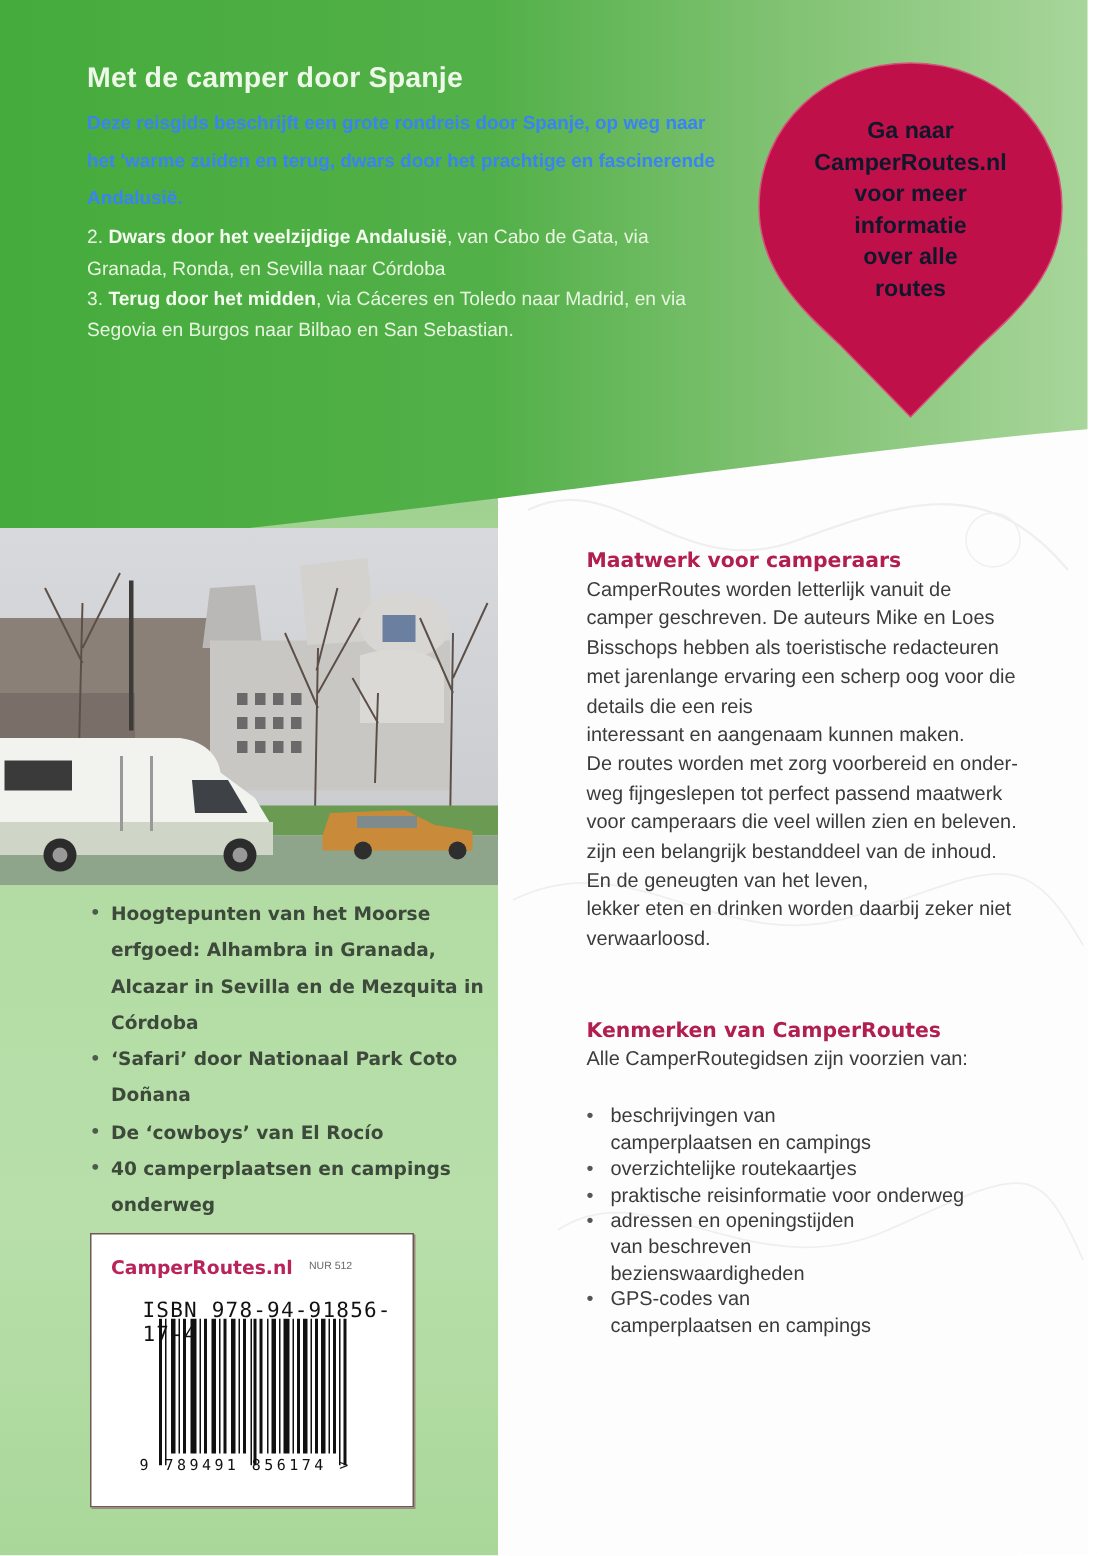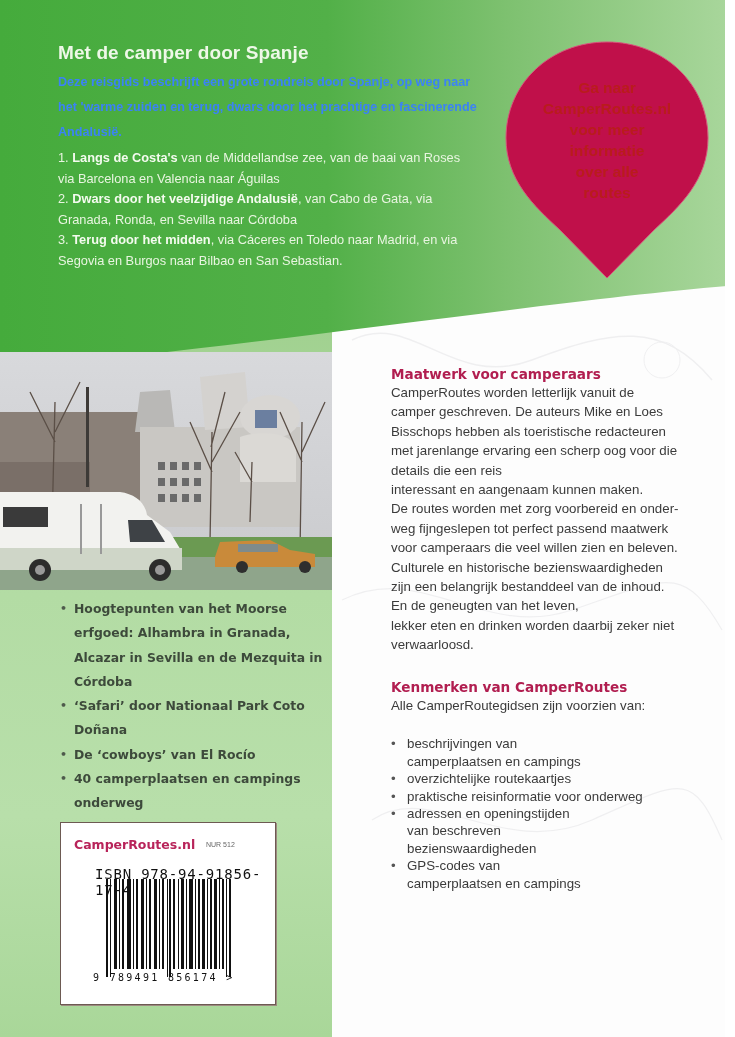--- a/index.html
+++ b/index.html
@@ -48,21 +48,21 @@
     .route-item b { font-weight: bold; color: #f4fbef; }
 
     
     .pin {
       position: absolute; left: 504px; top: 40px; width: 206px; height: 240px;
     }
     .pin svg { position: absolute; left: 0; top: 0; }
     .pin-text {
       position: absolute; left: 0; top: 37px; width: 206px;
       text-align: center; font-weight: bold; font-size: 15.5px; line-height: 21px;
-      color: #b91c1c;
+      color: #0f172a;
     }
 
     
     .photo {
       position: absolute; left: 0; top: 352px; width: 332px; height: 238px; overflow: hidden;
     }
     .photo svg { display: block; }
 
     
     .highlights {
@@ -148,24 +148,20 @@
     <path d="M0 0 L727 0 L727 286 C560 300, 300 340, 0 370 Z" fill="url(#bannerGrad)"></path>
   </svg>
 </div>
 
 <div class="right-edge"></div>
 
 <h1 class="header-title">Met de camper door Spanje</h1>
 <p class="header-intro">Deze reisgids beschrijft een grote rondreis door Spanje, op weg naar het 'warme zuiden en terug, dwars door het prachtige en fascinerende Andalusië.</p>
 
 <div class="routes-list">
-  <div class="route-item">
-    <span>1.</span>
-    <b>Langs de Costa's</b><span> van de Middellandse zee, van de baai van Roses via Barcelona en Valencia naar Águilas</span>
-  </div>
   <div class="route-item">
     <span>2.</span>
     <b>Dwars door het veelzijdige Andalusië</b><span>, van Cabo de Gata, via Granada, Ronda, en Sevilla naar Córdoba</span>
   </div>
   <div class="route-item">
     <span>3.</span>
     <b>Terug door het midden</b><span>, via Cáceres en Toledo naar Madrid, en via Segovia en Burgos naar Bilbao en San Sebastian.</span>
   </div>
 </div>
 
@@ -303,21 +299,20 @@
   <div class="sec-body">
     <div>CamperRoutes worden letterlijk vanuit de</div>
     <div>camper geschreven. De auteurs Mike en Loes</div>
     <div>Bisschops hebben als toeristische redacteuren</div>
     <div>met jarenlange ervaring een scherp oog voor die</div>
     <div>details die een reis</div>
     <div>interessant en aangenaam kunnen maken.</div>
     <div>De routes worden met zorg voorbereid en onder-</div>
     <div>weg fijngeslepen tot perfect passend maatwerk</div>
     <div>voor camperaars die veel willen zien en beleven.</div>
-    <div>Culturele en historische bezienswaardigheden</div>
     <div>zijn een belangrijk bestanddeel van de inhoud.</div>
     <div>En de geneugten van het leven,</div>
     <div>lekker eten en drinken worden daarbij zeker niet</div>
     <div>verwaarloosd.</div>
   </div>
 </div>
 
 <div class="right-section sec2">
   <h2 class="sec-heading">Kenmerken van CamperRoutes</h2>
   <div class="sec-body">Alle CamperRoutegidsen zijn voorzien van:</div>

